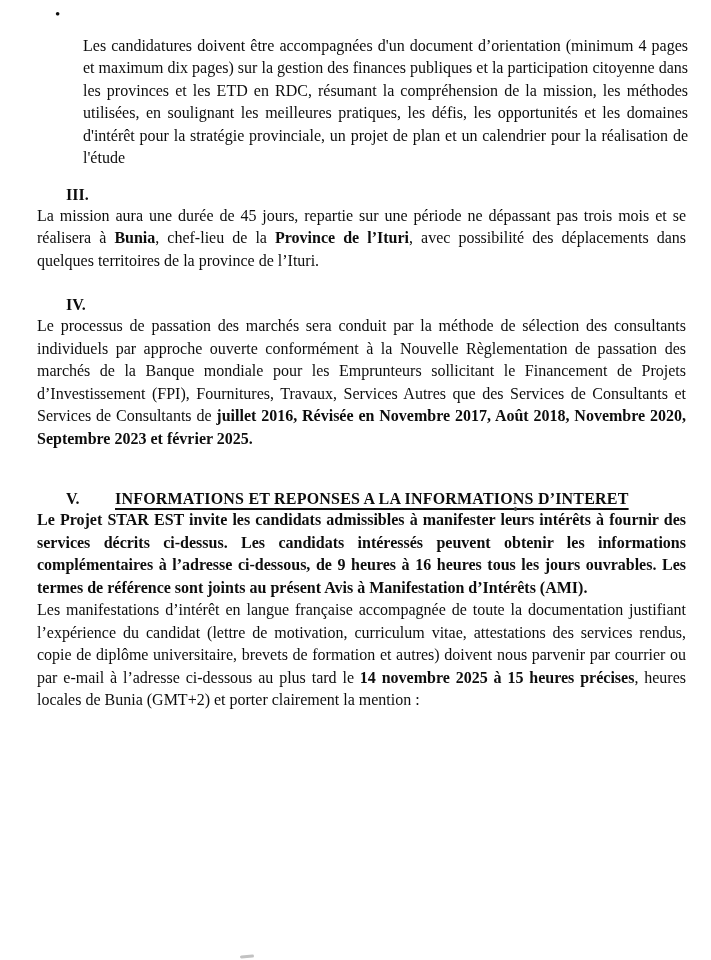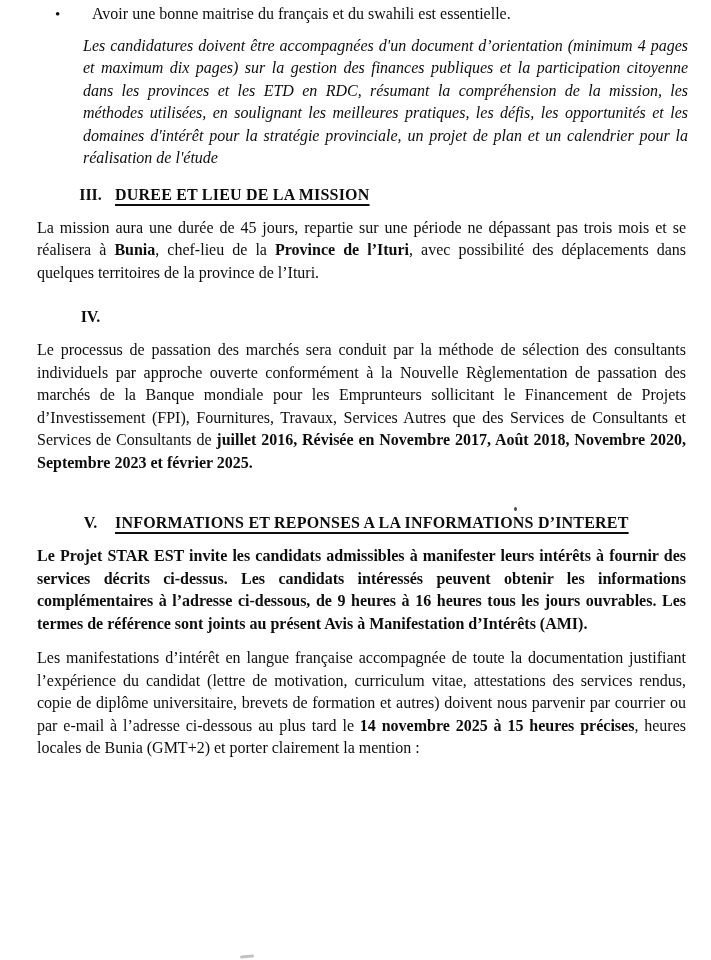--- a/index.html
+++ b/index.html
@@ -15,42 +15,41 @@
   }
   .doc { padding-top: 3px; position: relative; width: 711px; height: 957px; }
   b { font-weight: 700; }
 
   .bullet-row { display: flex; margin: 0 25px 0 55px; }
   .bullet-row .marker { flex: 0 0 37px; font-size: 15px; }
 
   .intro {
     margin: 9px 23px 0 83px;
     text-align: justify;
-    font-style: italic;
   }
 
   .heading {
     display: flex;
     font-weight: 700;
     line-height: 20px;
     margin-left: 66px;
   }
-  .heading .num { flex: 0 0 49px; text-align: center; }
+  .heading .num { flex: 0 0 49px; }
   .heading .title {
     text-decoration: underline;
     text-decoration-thickness: 1.7px;
     text-underline-offset: 3.5px;
     letter-spacing: 0.2px;
   }
   .h-duree   { margin-top: 15px; }
   .h-mode    { margin-top: 23px; }
   .h-infos   { margin-top: 39px; }
 
   p.para {
-    margin: 12px 25px 0 37px;
+    margin: 0 25px 0 37px;
     text-align: justify;
   }
   .p-duree   { margin-top: 43px; }
   .p-mode    { margin-top: 23px; font-family: Liberation Serif, serif; }
   .p-infos-1 { margin-top: 43px; font-weight: bold; }
   .p-infos-2 { margin-top: 21px; }
   .p-mention { margin-top: 29px; }
 
   
   .artifact-dot {
@@ -63,28 +62,26 @@
     transform: rotate(-4deg);
   }
 </style>
 </head>
 <body style="background: rgb(255, 255, 255); color: rgb(13, 13, 13);">
 
 <div class="doc">
 
   <div class="bullet-row">
     <span class="marker">•</span>
-    <span class="bullet-text">Avoir une bonne maitrise du français et du swahili est essentielle.</span>
   </div>
 
   <p class="intro"><span>Les candidatures doivent être accompagnées d'un document d’orientation (minimum 4 pages et maximum dix pages) sur la gestion des finances publiques et la participation citoyenne dans les provinces et les ETD en RDC, résumant la compréhension de la mission, les méthodes utilisées, en soulignant les meilleures pratiques, les défis, les opportunités et les domaines d'intérêt pour la stratégie provinciale, un projet de plan et un calendrier pour la réalisation de l'étude</span></p>
 
   <div class="heading h-duree">
     <span class="num">III.</span>
-    <span class="title">DUREE ET LIEU DE LA MISSION</span>
   </div>
   <p class="para p-duree"><span>La mission aura une durée de 45 jours, repartie sur une période ne dépassant pas trois mois et se réalisera à </span><b>Bunia</b><span>, chef-lieu de la </span><b>Province de l’Ituri</b><span>, avec possibilité des déplacements dans quelques territoires de la province de l’Ituri.</span></p>
 
   <div class="heading h-mode">
     <span class="num">IV.</span>
   </div>
   <p class="para p-mode"><span>Le processus de passation des marchés sera conduit par la méthode de sélection des consultants individuels par approche ouverte conformément à la Nouvelle Règlementation de passation des marchés de la Banque mondiale pour les Emprunteurs sollicitant le Financement de Projets d’Investissement (FPI), Fournitures, Travaux, Services Autres que des Services de Consultants et Services de Consultants de </span><b>juillet 2016, Révisée en Novembre 2017, Août 2018, Novembre 2020, Septembre 2023 et février 2025.</b></p>
 
   <div class="heading h-infos">
     <span class="num">V.</span>

